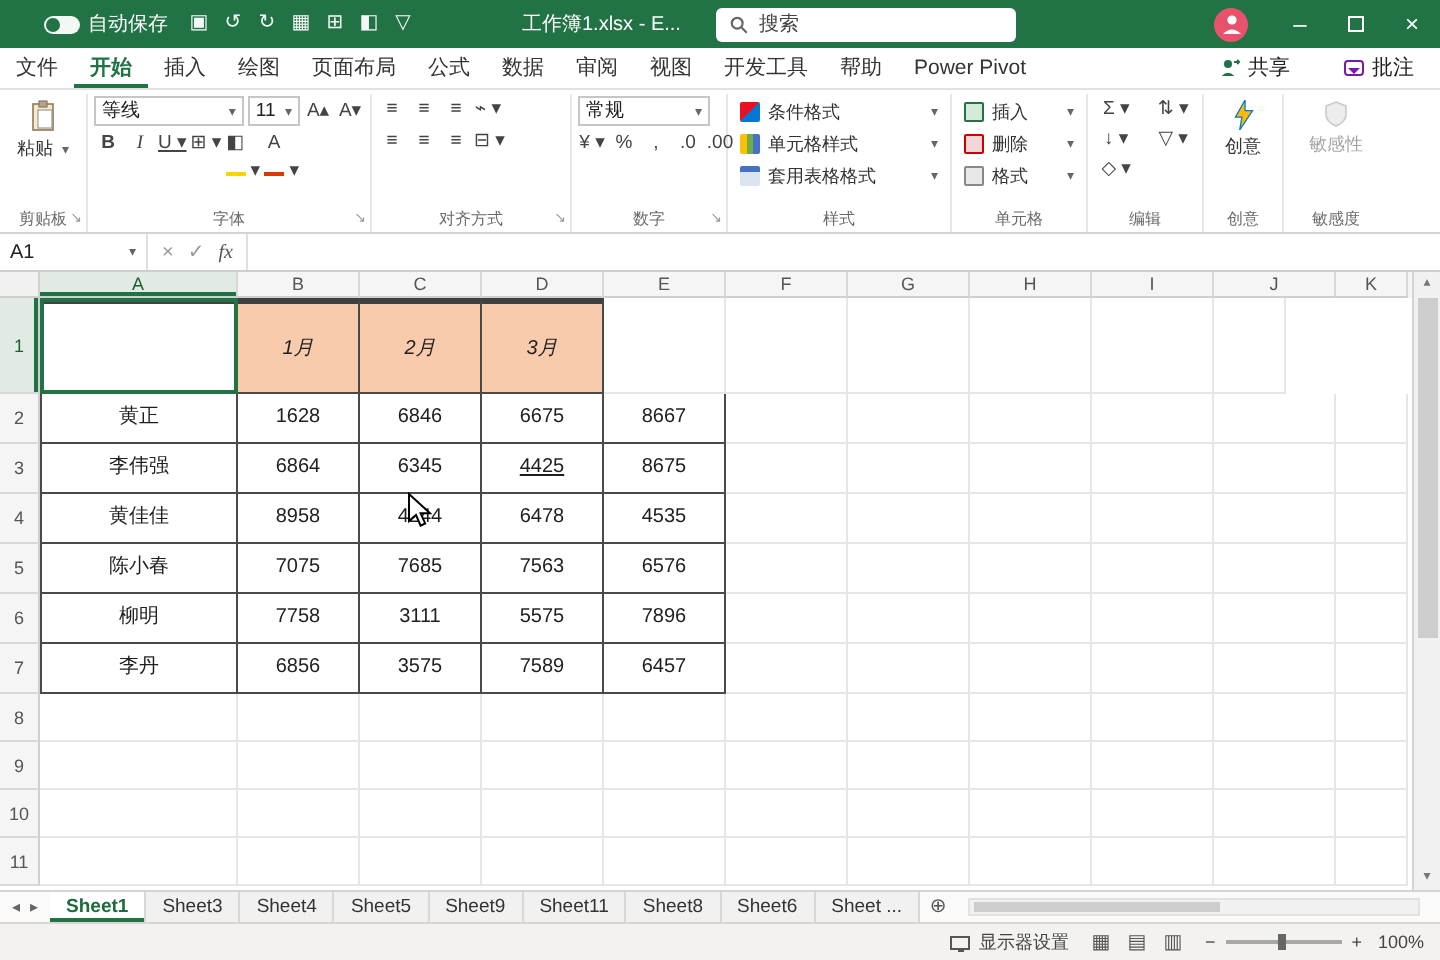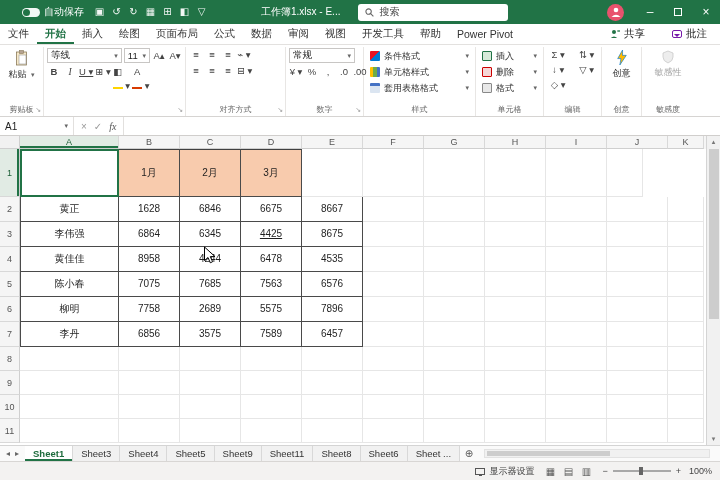--- a/index.html
+++ b/index.html
@@ -58,21 +58,21 @@
 .gridwrap{flex:1;position:relative;overflow:hidden;background:#fff;}
 .colheaders{display:flex;height:13px;background:#f5f5f5;}
 .corner{width:20px;height:13px;background:#f1f1f1;border-right:1px solid #cfcfcf;border-bottom:1px solid #cfcfcf;flex:0 0 auto;}
 .ch{height:13px;border-right:1px solid #d8d8d8;border-bottom:1px solid #cfcfcf;font-size:9px;color:#555;text-align:center;line-height:13px;flex:0 0 auto;}
 .ch.sel{background:#E1EBE4;box-shadow:inset 0 -2px 0 #217346;color:#1d5f38;}
 .grow{display:flex;}
 .rn{width:20px;background:#f5f5f5;border-right:1px solid #cfcfcf;border-bottom:1px solid #d8d8d8;font-size:9px;color:#555;display:flex;align-items:center;justify-content:center;flex:0 0 auto;}
 .rn.sel{background:#E1EBE4;box-shadow:inset -2px 0 0 #217346;color:#1d5f38;}
 .cell{border-right:1px solid #e6e6e6;border-bottom:1px solid #e6e6e6;font-size:10px;text-align:center;color:#1f1f1f;overflow:hidden;white-space:nowrap;flex:0 0 auto;}
 .cell.tbl{border-right:1px solid #4a4a4a;border-bottom:1px solid #4a4a4a;}
-.cell.tt{border-top:1px solid #404040;}
+.cell.tt{border-top:3px solid #404040;font-style:italic;}
 .cell.tl{border-left:1px solid #4a4a4a;}
 .cell.hdr{background:#F8CBAD;}
 .cell.selcell{outline:2px solid #217346;outline-offset:-2px;}
 .vscroll{position:absolute;top:0;right:0;bottom:0;width:14px;background:#f1f1f1;border-left:1px solid #d4d4d4;display:flex;flex-direction:column;align-items:center;font-size:7px;color:#777;}
 .varrow{height:12px;line-height:12px;}
 .vthumb{width:10px;height:170px;background:#cdcdcd;margin-top:1px;}
 
 
 .sheetbar{height:16px;display:flex;align-items:stretch;background:#fafafa;border-top:1px solid #d4d4d4;flex:0 0 auto;font-size:9.5px;}
 .snav{display:flex;align-items:center;gap:5px;padding:0 6px;color:#666;font-size:8px;}
@@ -204,20 +204,21 @@
         <span class="sbtn">A▾</span>
       </div>
       <div class="row">
         <span class="sbtn" style="font-weight:bold;">B</span>
         <span class="sbtn" style="font-style:italic;font-family:'Liberation Serif',serif;">I</span>
         <span class="sbtn" style="text-decoration:underline;">U ▾</span>
         <span class="sbtn">⊞ ▾</span>
         <span class="sbtn"><span style="display:inline-block;">◧<br><span class="colorbar" style="background:#ffd400;"></span></span> ▾</span>
         <span class="sbtn"><span style="display:inline-block;">A<br><span class="colorbar" style="background:#d83b01;"></span></span> ▾</span>
       </div>
+      <div class="g-label">字体</div>
       <span class="launcher">↘</span>
     </div>
 
     <div class="group" style="width:100px;">
       <div class="row">
         <span class="sbtn">≡</span>
         <span class="sbtn">≡</span>
         <span class="sbtn">≡</span>
         <span class="sbtn">⌁ ▾</span>
       </div>
@@ -415,21 +416,21 @@
           <div class="cell" style="width: 61px; line-height: 23px;"></div>
           <div class="cell" style="width: 61px; line-height: 23px;"></div>
           <div class="cell" style="width: 61px; line-height: 23px;"></div>
           <div class="cell" style="width: 61px; line-height: 23px;"></div>
           <div class="cell" style="width: 36px; line-height: 23px;"></div>
         </div>
         <div class="grow" style="height: 25px;">
           <div class="rn">6</div>
           <div class="cell tbl tl" style="width: 99px; line-height: 23px;">柳明</div>
           <div class="cell tbl" style="width: 61px; line-height: 23px;">7758</div>
-          <div class="cell tbl" style="width: 61px; line-height: 23px;">2689</div>
+          <div class="cell tbl" style="width: 61px; line-height: 23px;">3111</div>
           <div class="cell tbl" style="width: 61px; line-height: 23px;">5575</div>
           <div class="cell tbl" style="width: 61px; line-height: 23px;">7896</div>
           <div class="cell" style="width: 61px; line-height: 23px;"></div>
           <div class="cell" style="width: 61px; line-height: 23px;"></div>
           <div class="cell" style="width: 61px; line-height: 23px;"></div>
           <div class="cell" style="width: 61px; line-height: 23px;"></div>
           <div class="cell" style="width: 61px; line-height: 23px;"></div>
           <div class="cell" style="width: 36px; line-height: 23px;"></div>
         </div>
         <div class="grow" style="height: 25px;">

